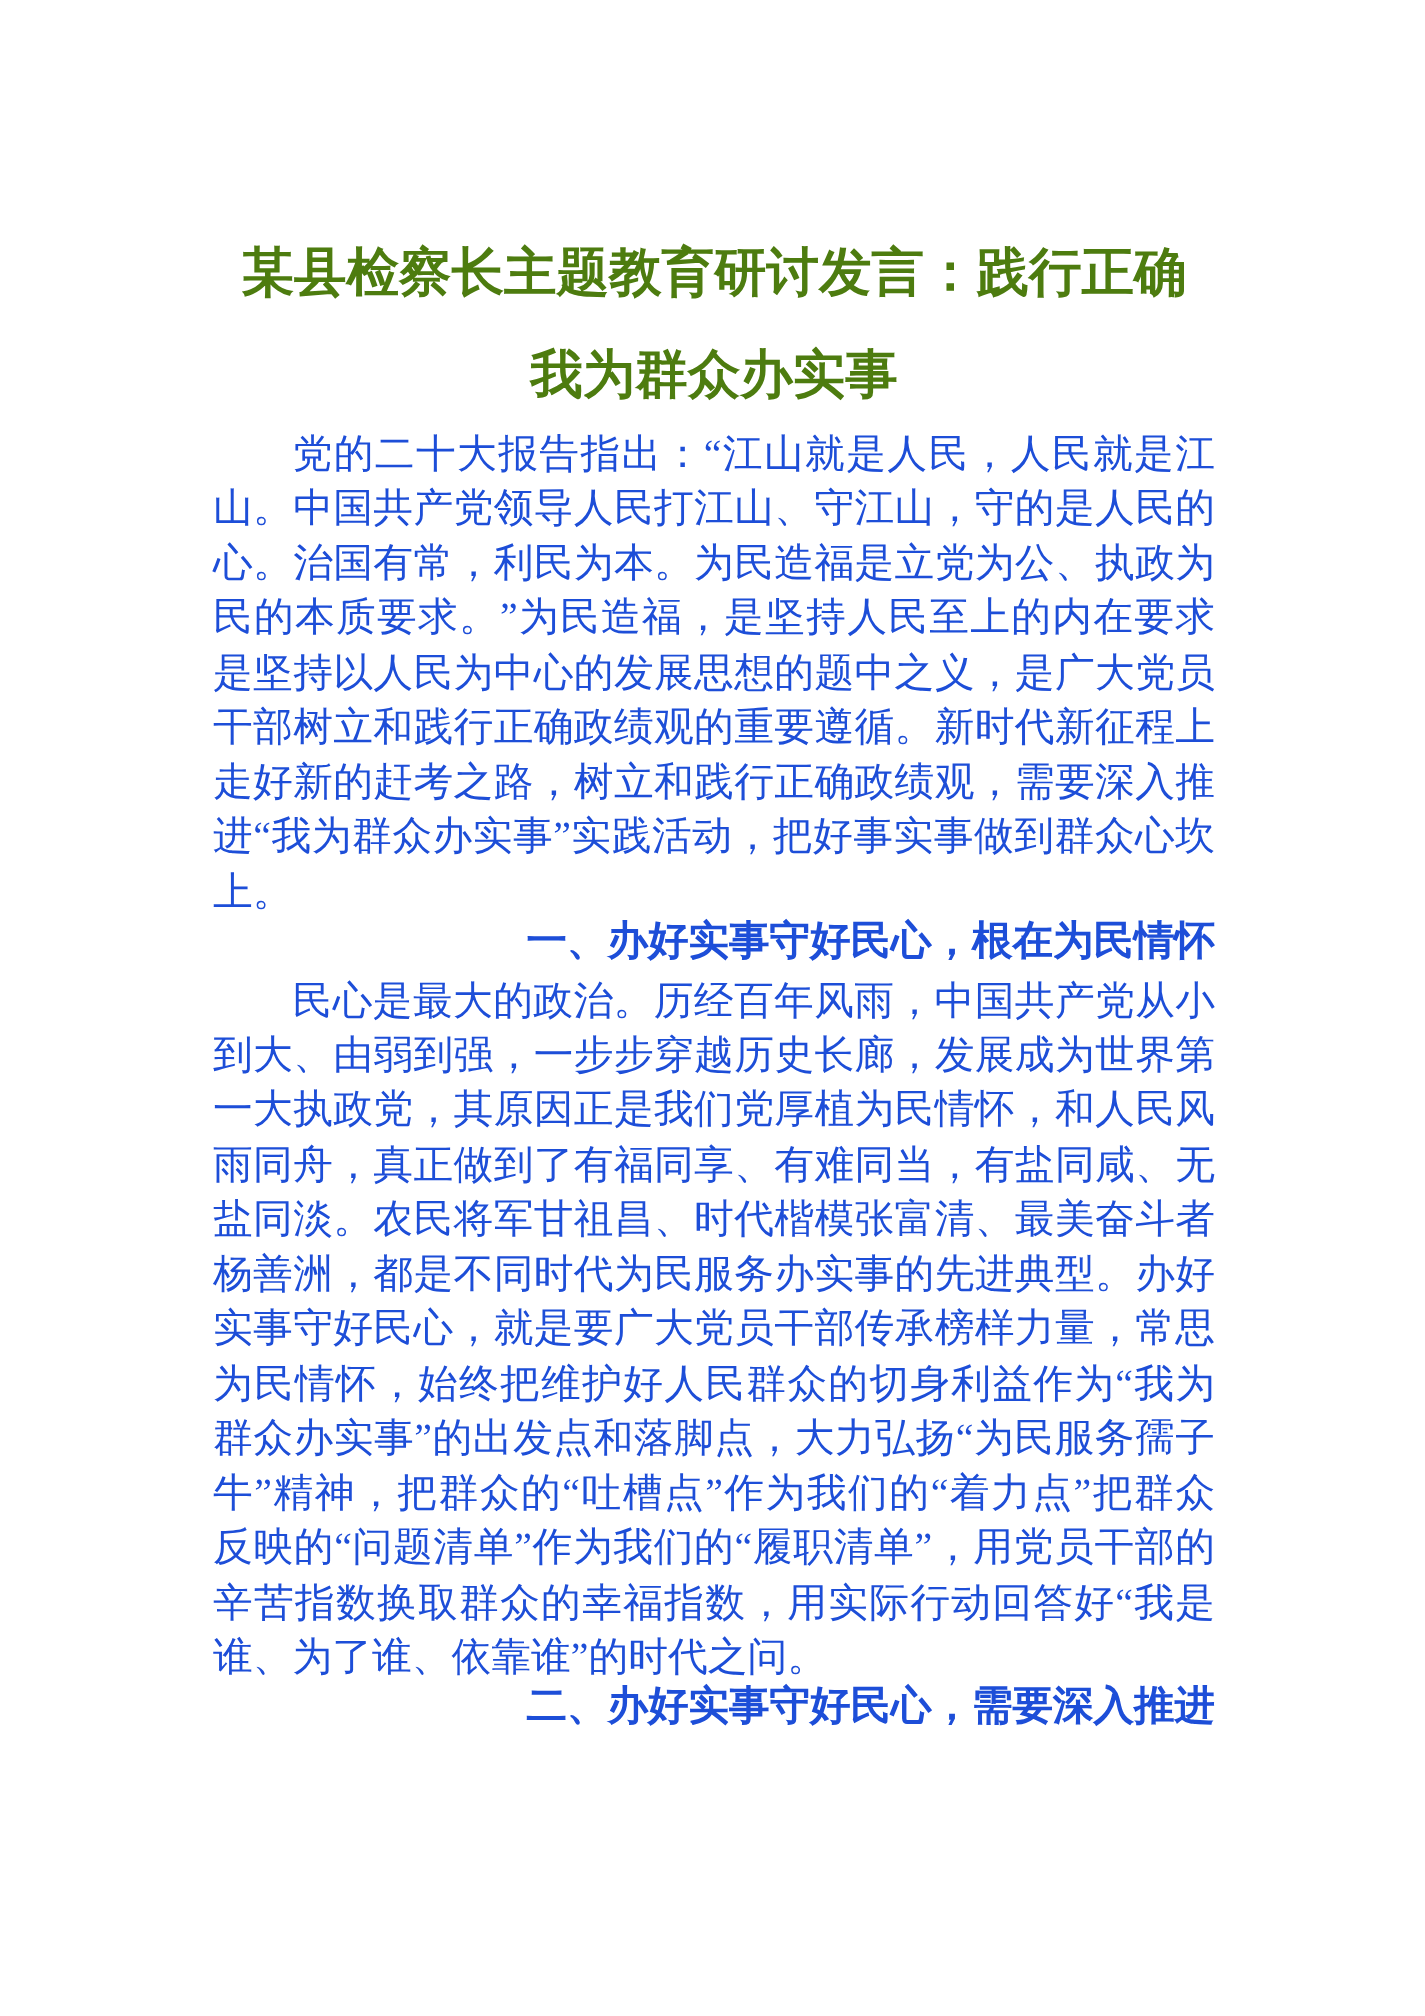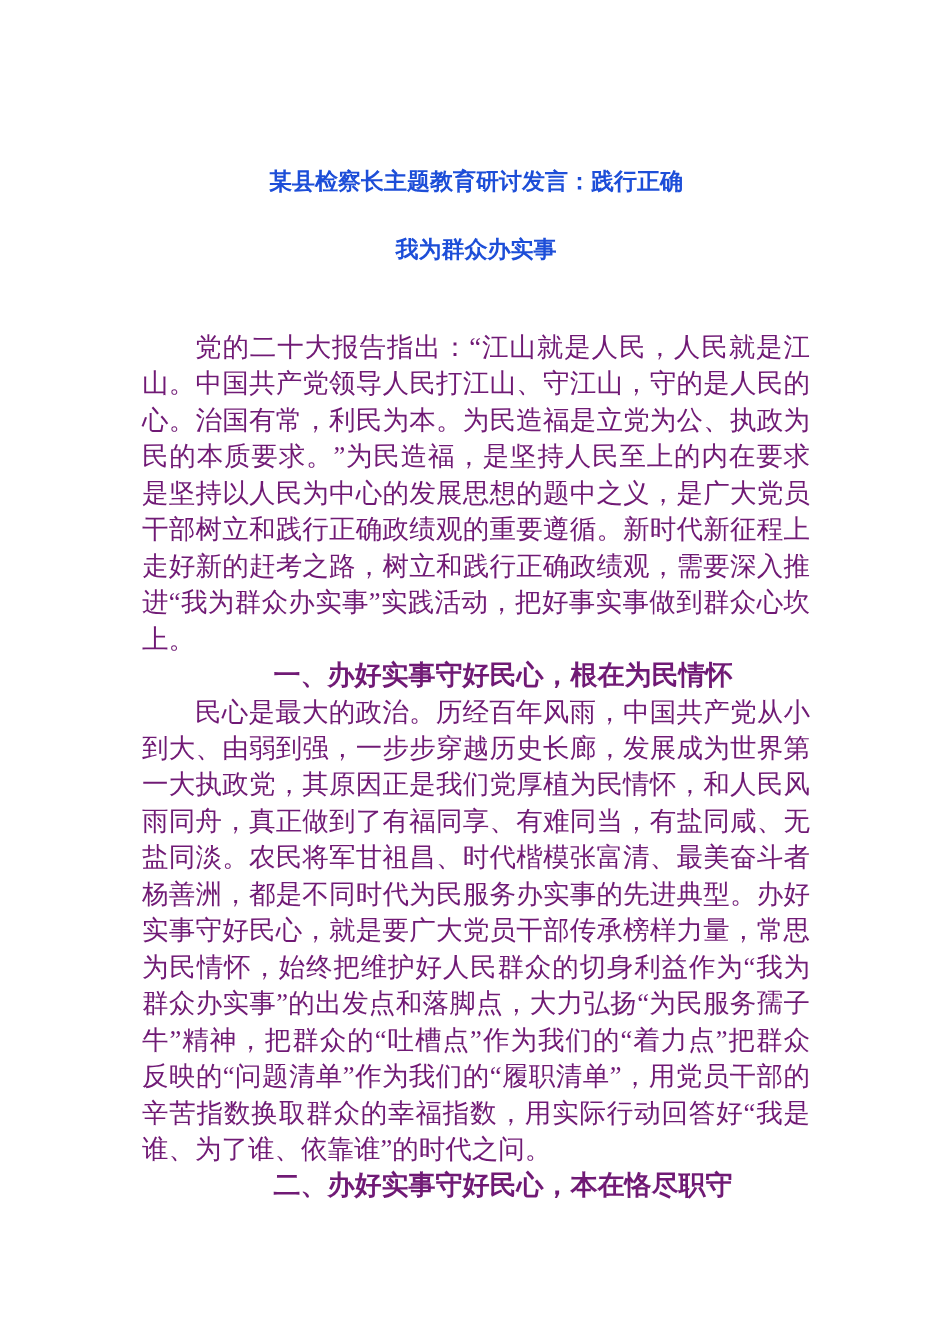--- a/index.html
+++ b/index.html
@@ -20,66 +20,65 @@
     width: 950px;
     height: 1344px;
     background: #ffffff;
     padding: 148px 140px 0 142px;
     overflow: hidden;
   }
 
   .doc-title {
     font-family: "Liberation Serif", "DejaVu Serif", serif;
     font-weight: bold;
-    font-size: 23px;
+    font-size: 35px;
     line-height: 68px;
     text-align: center;
-    color: #1d4ed8;
+    color: #4d7c0f;
   }
 
   .doc-body {
-    margin-top: 45px;
     font-size: 26.5px;
     line-height: 36.45px;
     text-align: justify;
     text-justify: inter-character;
-    color: #701a75;
+    color: #1d4ed8;
   }
 
   .para {
     text-indent: 2em;
     margin: 0;
   }
 
   .section-heading {
-    font-family: Liberation Sans, sans-serif;
+    font-family: Liberation Mono, monospace;
     font-weight: bold;
     font-size: 27px;
     line-height: 36.45px;
     text-indent: 2em;
     margin: 0;
-    text-align: center;
+    text-align: right;
   }
 </style>
 </head>
 <body>
 
 <div class="page">
 
   <div class="doc-title">
     <div>某县检察长主题教育研讨发言：践行正确</div>
     <div>我为群众办实事</div>
   </div>
 
   <div class="doc-body">
 
     <p class="para">党的二十大报告指出：“江山就是人民，人民就是江山。中国共产党领导人民打江山、守江山，守的是人民的心。治国有常，利民为本。为民造福是立党为公、执政为民的本质要求。”为民造福，是坚持人民至上的内在要求是坚持以人民为中心的发展思想的题中之义，是广大党员干部树立和践行正确政绩观的重要遵循。新时代新征程上走好新的赶考之路，树立和践行正确政绩观，需要深入推进“我为群众办实事”实践活动，把好事实事做到群众心坎上。</p>
 
     <h2 class="section-heading">一、办好实事守好民心，根在为民情怀</h2>
 
     <p class="para">民心是最大的政治。历经百年风雨，中国共产党从小到大、由弱到强，一步步穿越历史长廊，发展成为世界第一大执政党，其原因正是我们党厚植为民情怀，和人民风雨同舟，真正做到了有福同享、有难同当，有盐同咸、无盐同淡。农民将军甘祖昌、时代楷模张富清、最美奋斗者杨善洲，都是不同时代为民服务办实事的先进典型。办好实事守好民心，就是要广大党员干部传承榜样力量，常思为民情怀，始终把维护好人民群众的切身利益作为“我为群众办实事”的出发点和落脚点，大力弘扬“为民服务孺子牛”精神，把群众的“吐槽点”作为我们的“着力点”把群众反映的“问题清单”作为我们的“履职清单”，用党员干部的辛苦指数换取群众的幸福指数，用实际行动回答好“我是谁、为了谁、依靠谁”的时代之问。</p>
 
-    <h2 class="section-heading">二、办好实事守好民心，本在恪尽职守</h2>
+    <h2 class="section-heading">二、办好实事守好民心，需要深入推进</h2>
 
 
   </div>
 
 </div>
 
 </body></html>

